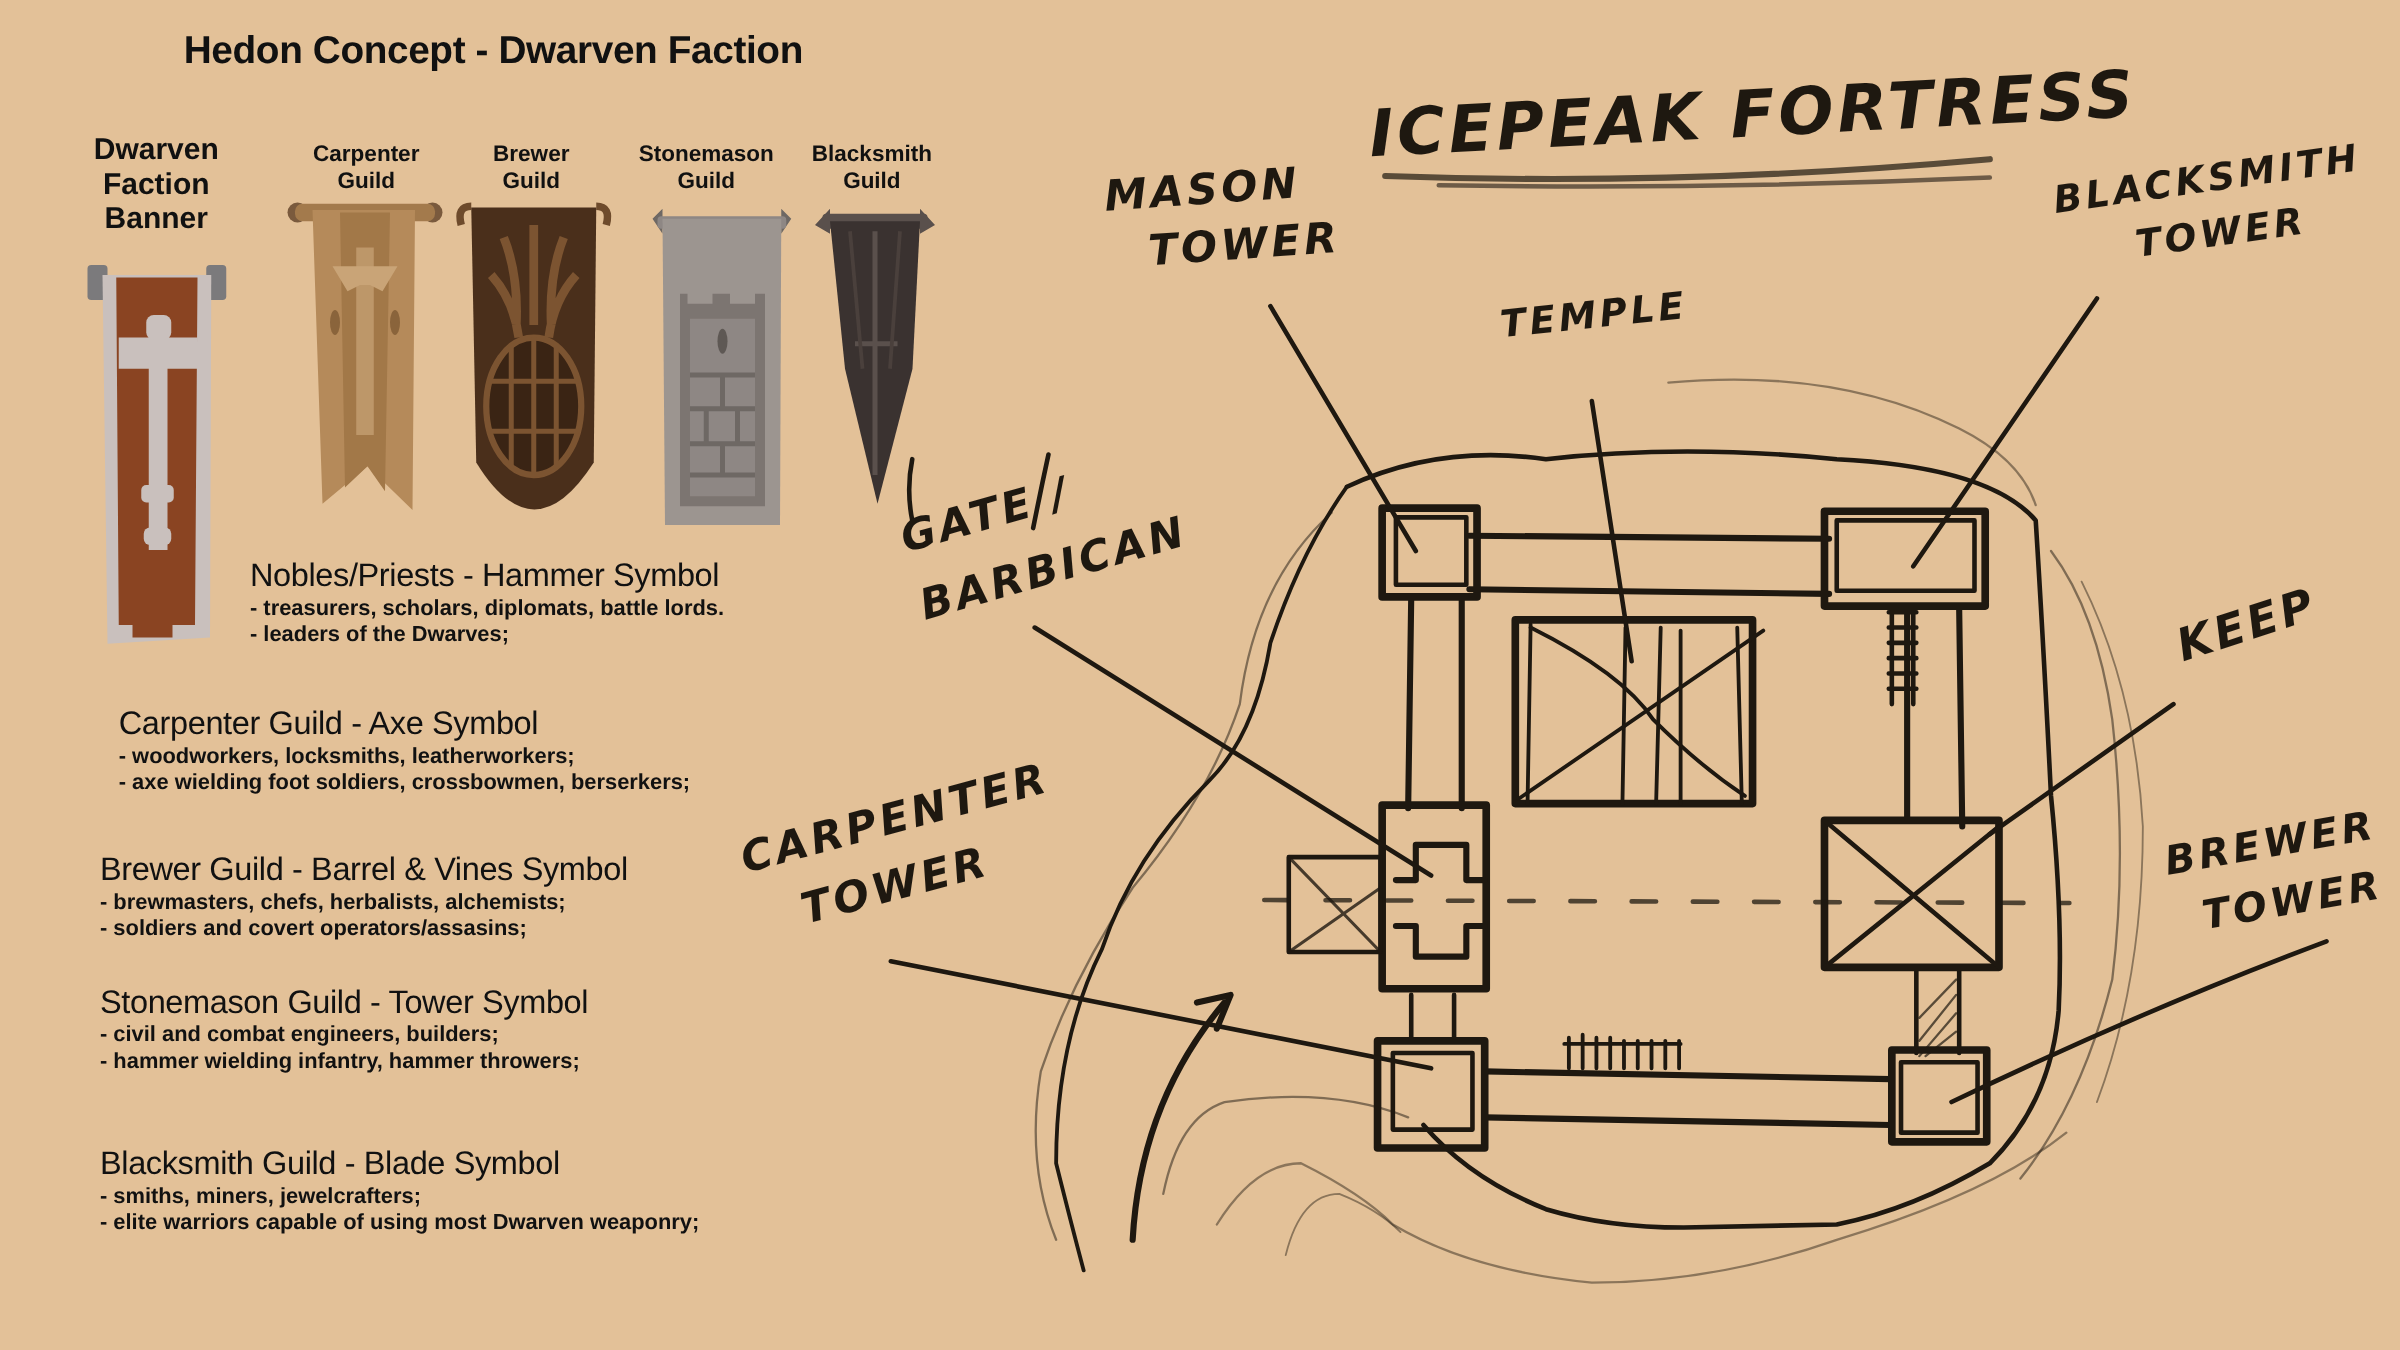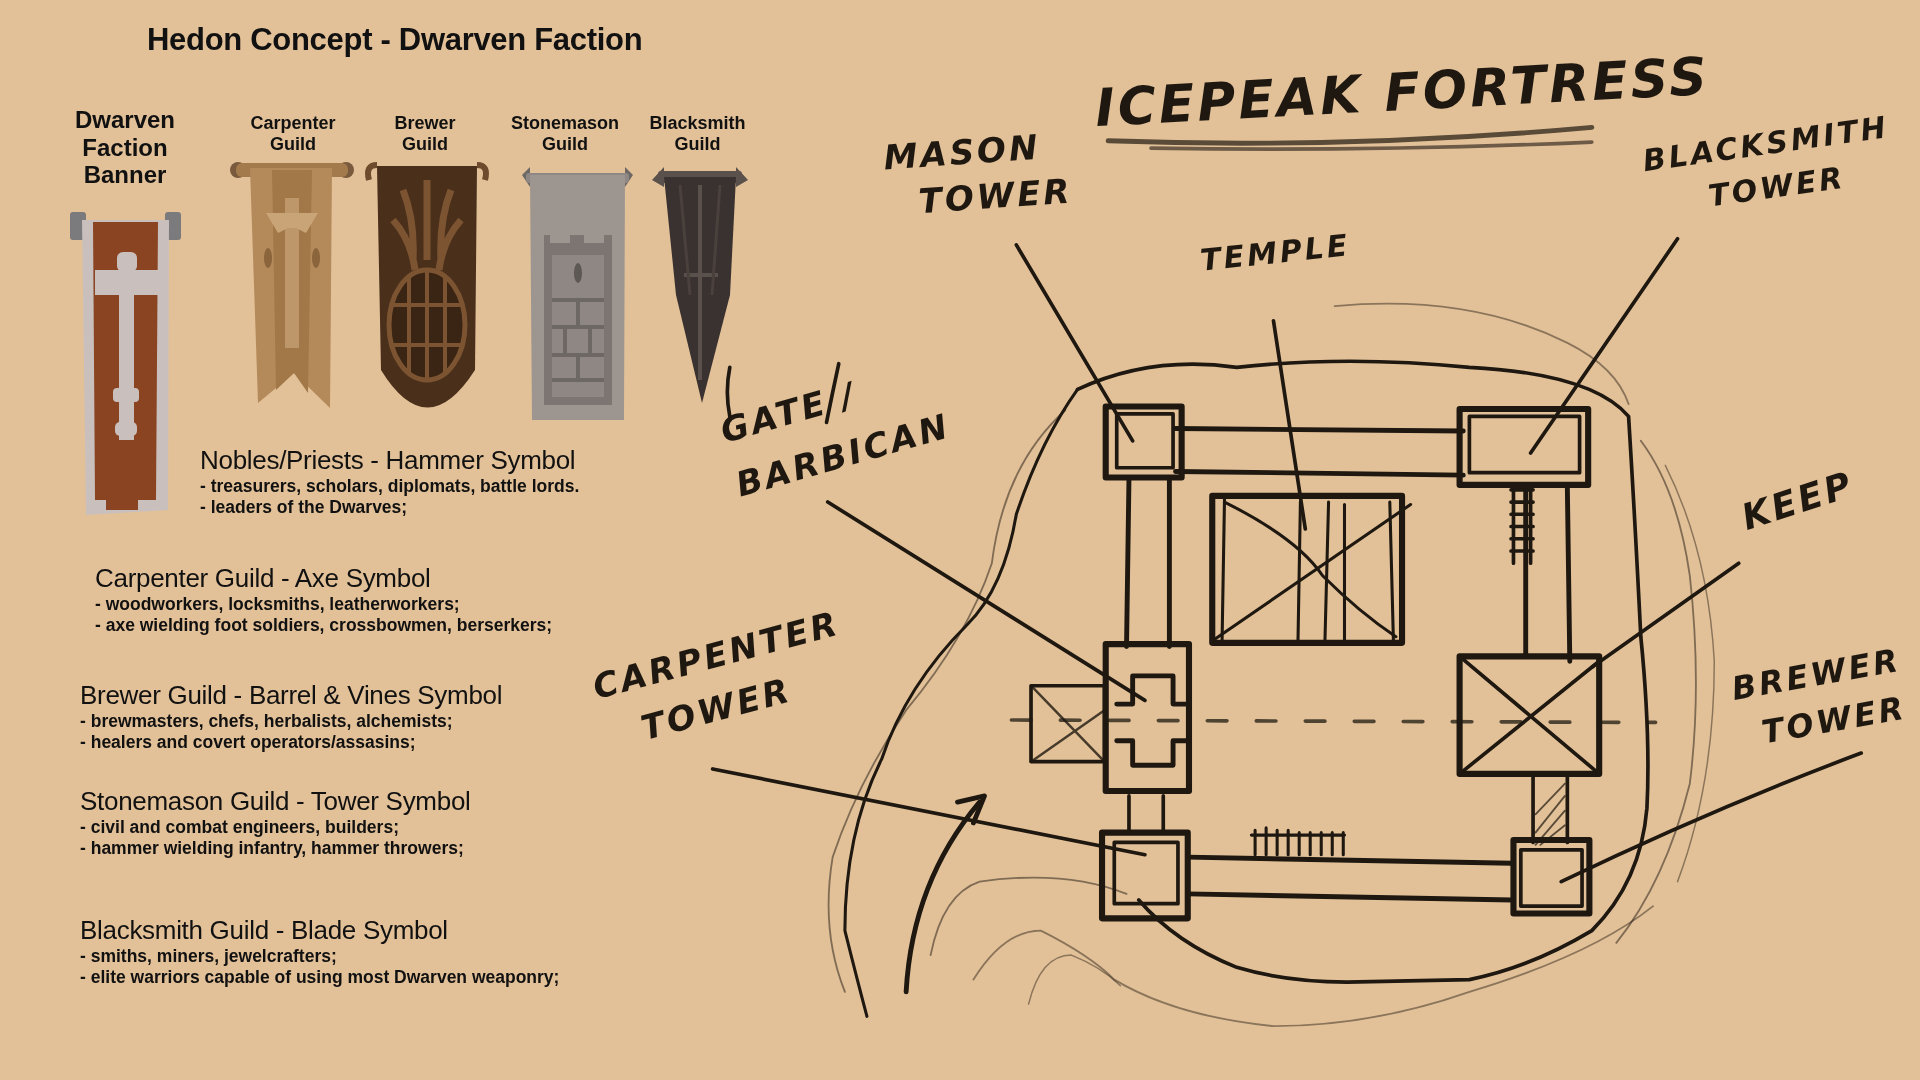--- a/index.html
+++ b/index.html
@@ -133,21 +133,21 @@
   <ul>
     <li>- woodworkers, locksmiths, leatherworkers;</li>
     <li>- axe wielding foot soldiers, crossbowmen, berserkers;</li>
   </ul>
 </div>
 
 <div class="abs section" style="left:80px; top:681px;">
   <h2>Brewer Guild - Barrel &amp; Vines Symbol</h2>
   <ul>
     <li>- brewmasters, chefs, herbalists, alchemists;</li>
-    <li>- healers and covert operators/assasins;</li>
+    <li>- soldiers and covert operators/assasins;</li>
   </ul>
 </div>
 
 <div class="abs section" style="left:80px; top:787px;">
   <h2>Stonemason Guild - Tower Symbol</h2>
   <ul>
     <li>- civil and combat engineers, builders;</li>
     <li>- hammer wielding infantry, hammer throwers;</li>
   </ul>
 </div>

